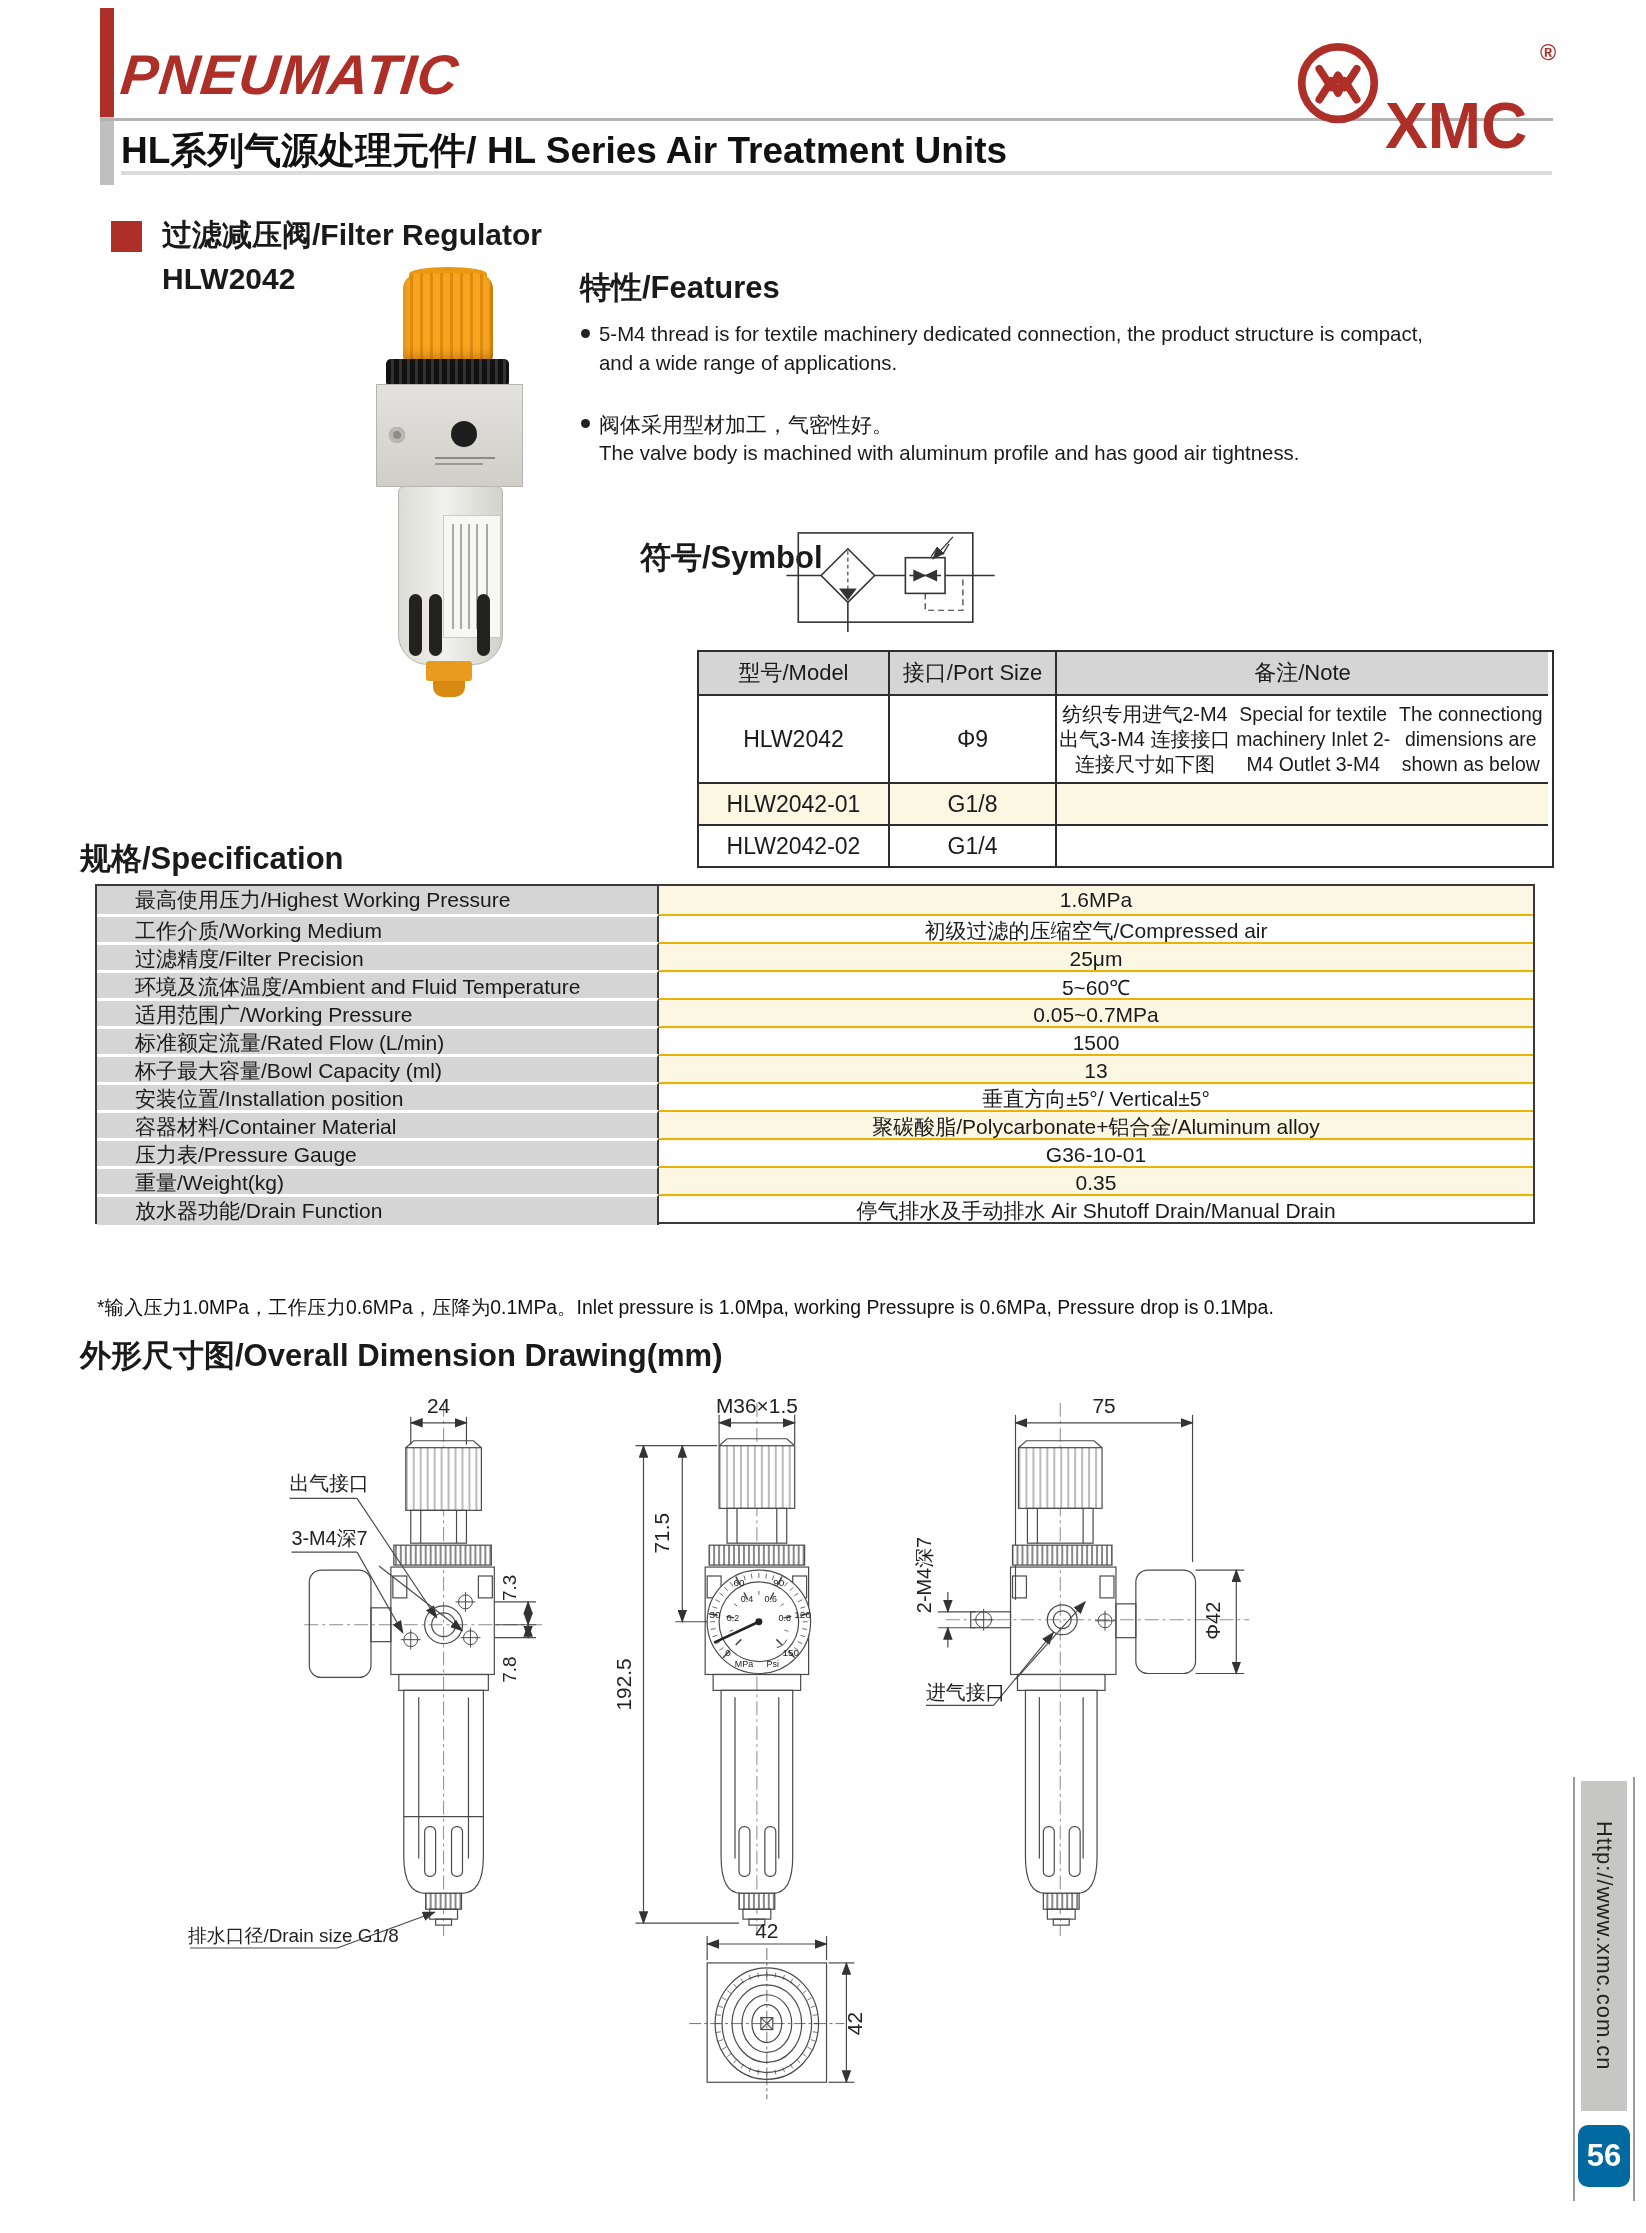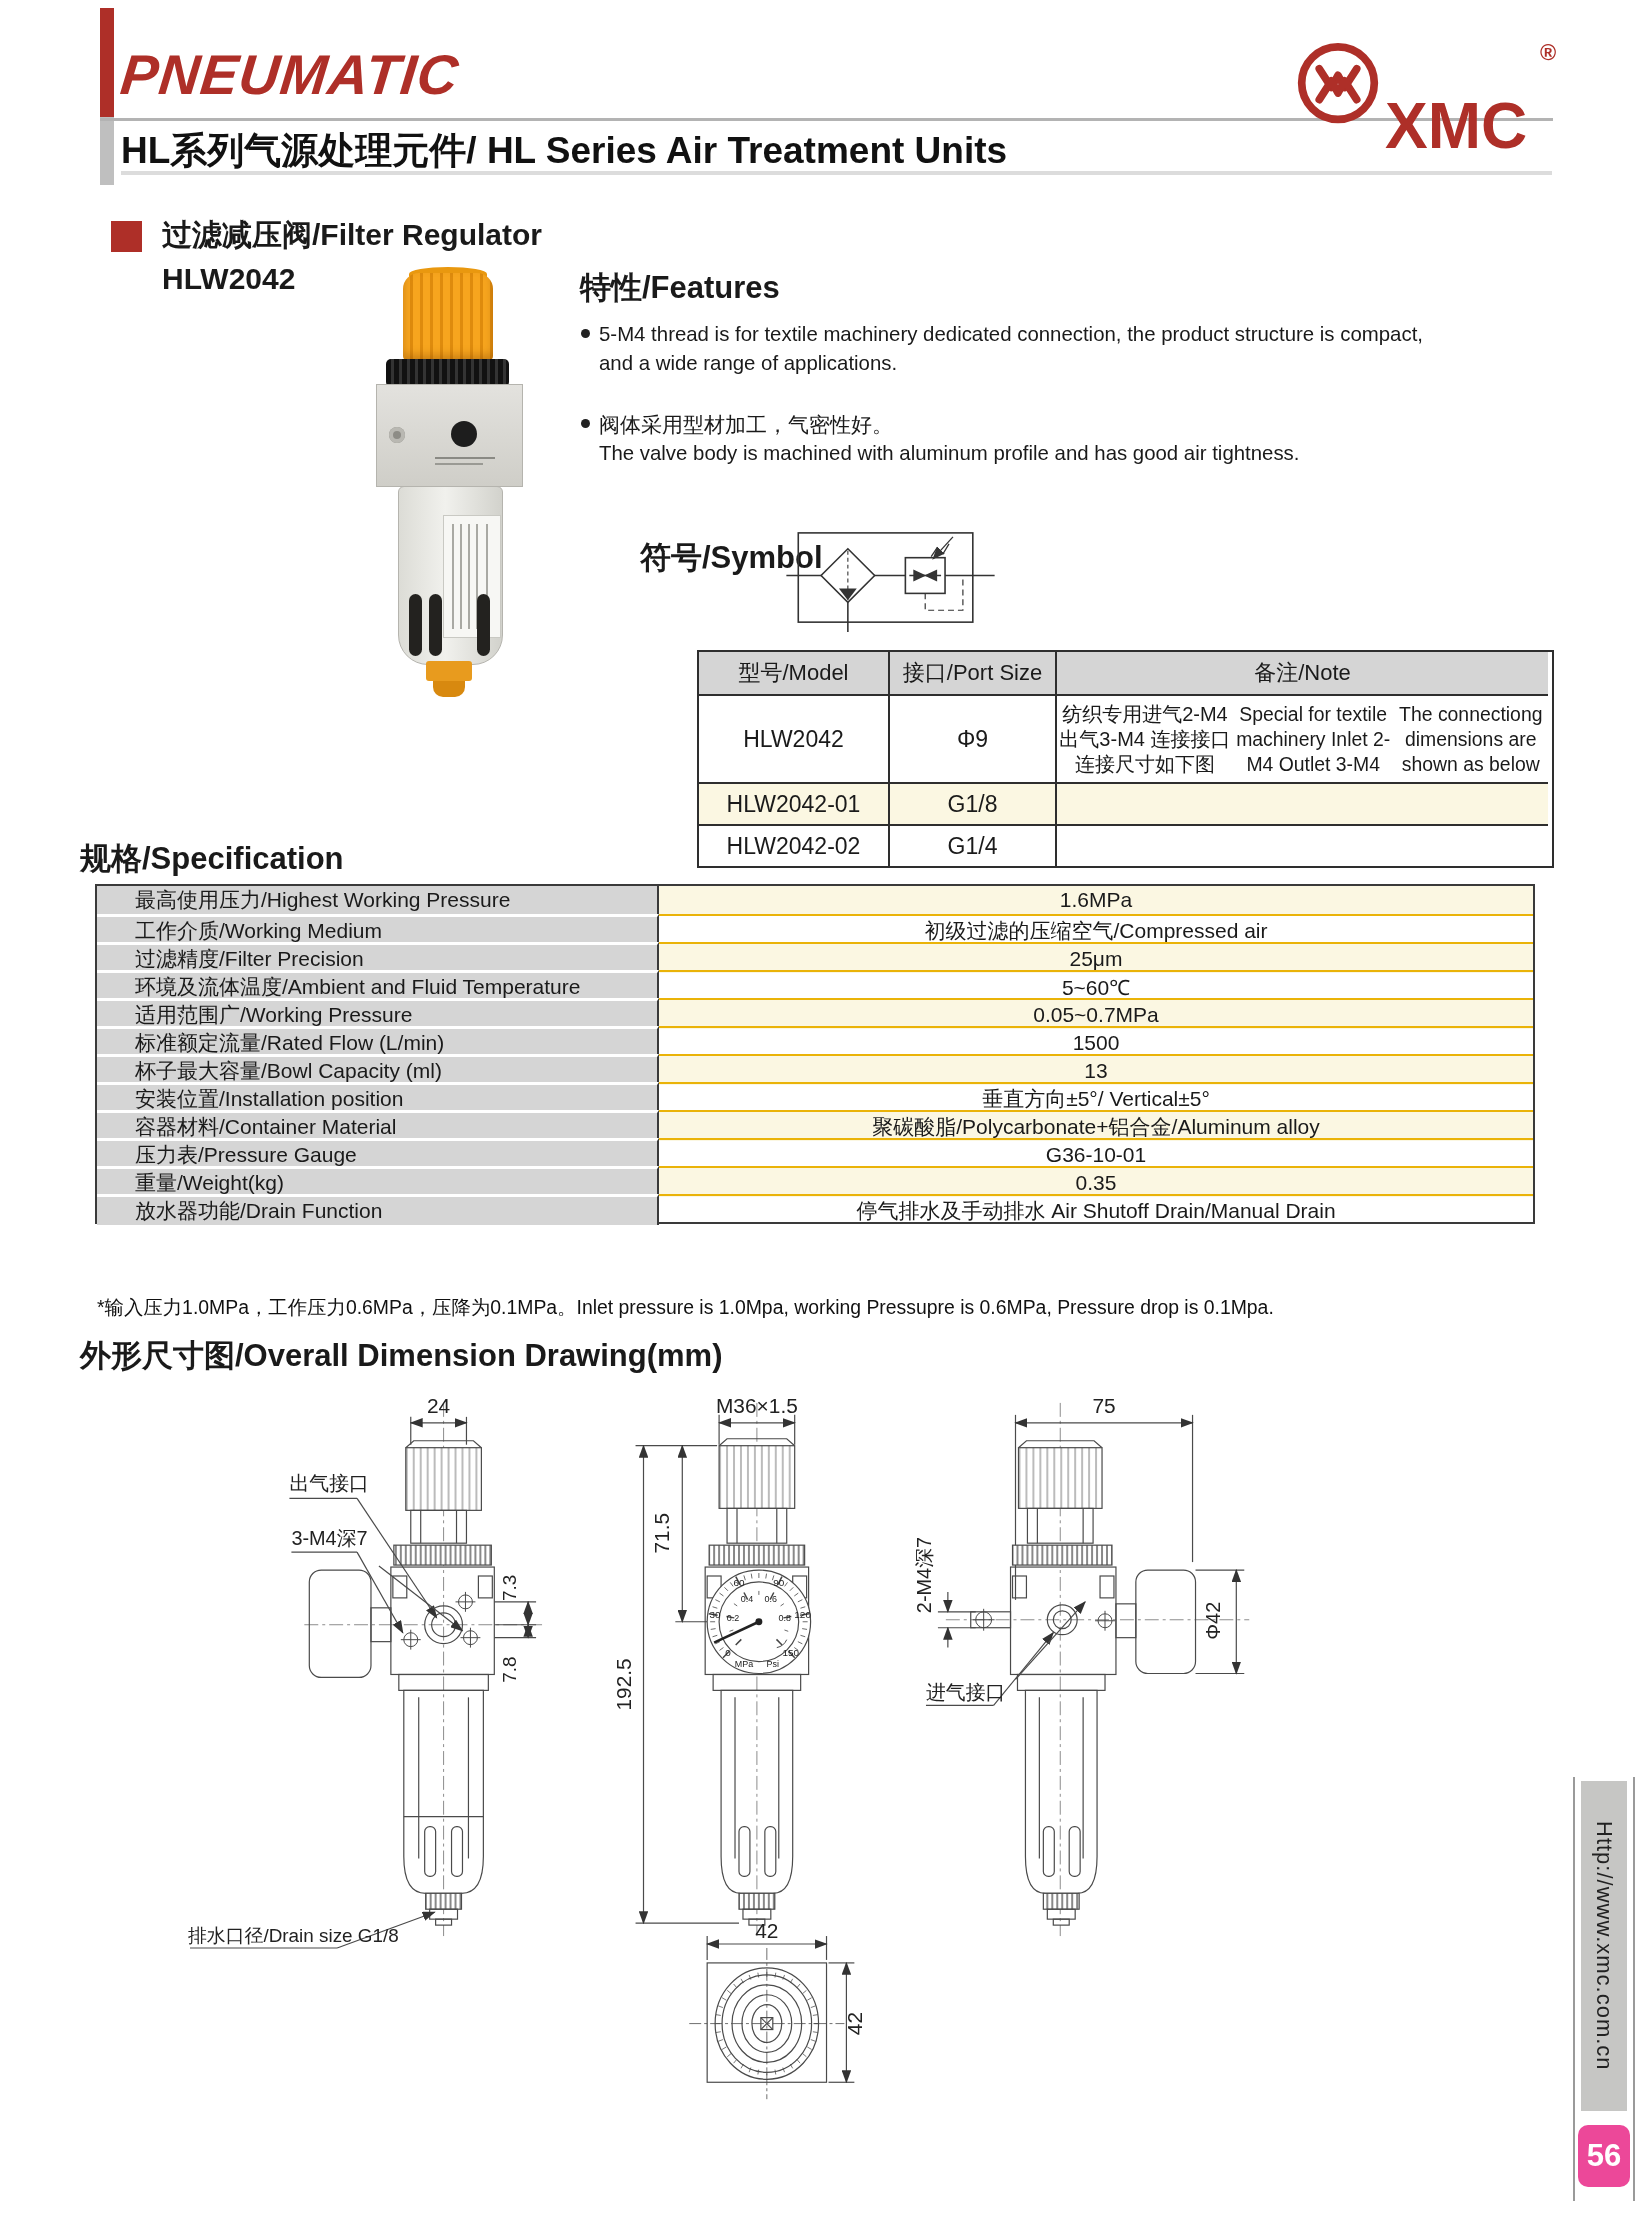--- a/index.html
+++ b/index.html
@@ -81,21 +81,21 @@
   .slot  { position:absolute; top:107px; width:13px; height:62px; background:#23221F; border-radius:7px; }
   .drain1{ position:absolute; left:53px; top:394px; width:46px; height:20px; background:#E89B1E; border-radius:3px; }
   .drain2{ position:absolute; left:60px; top:414px; width:32px; height:16px; background:#D8890F; border-radius:0 0 10px 10px; }
 
   
   .side-line1 { left:1573px; top:1777px; width:2px; height:424px; background:#9a9a9a; }
   .side-line2 { left:1633px; top:1777px; width:2px; height:424px; background:#9a9a9a; }
   .side-gray  { left:1581px; top:1781px; width:46px; height:330px; background:#C6C6C4;
                 display:flex; align-items:center; justify-content:center; }
   .side-url   { writing-mode:vertical-rl; font-size:22px; color:#222; letter-spacing:1px; }
-  .badge      { left:1578px; top:2125px; width:52px; height:62px; background:#ec4899; border-radius:10px;
+  .badge      { left:1578px; top:2125px; width:52px; height:62px; background:#0369a1; border-radius:10px;
                 display:flex; align-items:center; justify-content:center;
                 color:#fff; font-size:31px; font-weight:bold; }
 
   svg text { font-family:"Liberation Sans", sans-serif; fill:#222; }
 </style>
 </head>
 <body>
 
 <div class="page">
 

